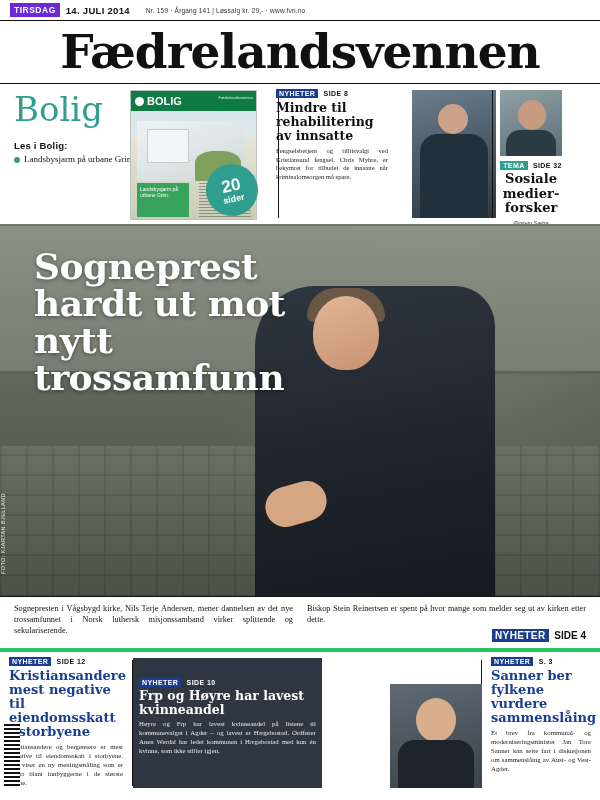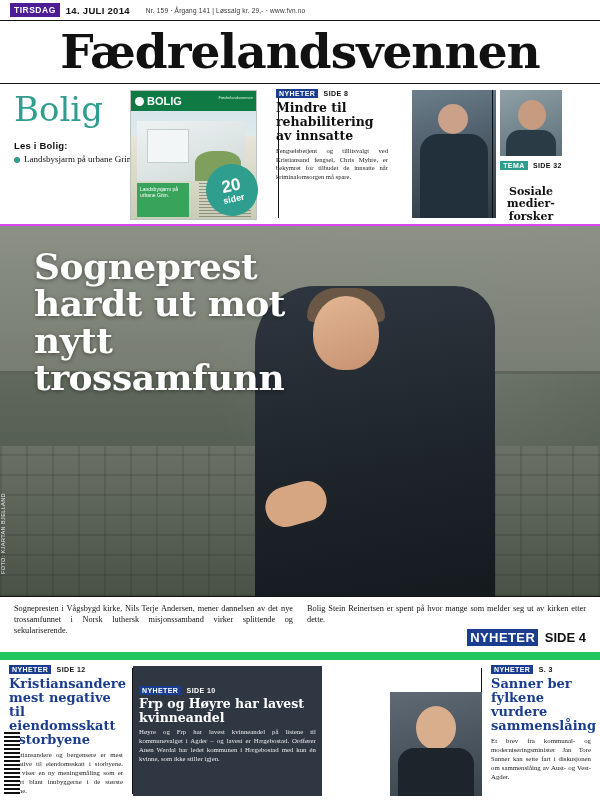--- a/index.html
+++ b/index.html
@@ -11,41 +11,41 @@
   }
   .page{position:relative;width:600px;height:800px;background:#fff;}
 
   
   .topbar{
     display:flex;align-items:center;gap:6px;
     height:20px;padding:0 10px;border-bottom:1px solid #111;
     font-family:"Liberation Sans", sans-serif;
   }
   .topbar .date-strong{
-    background:#4c1d95;color:#fff;font-size:8.5px;font-weight:bold;
+    background:#6d28d9;color:#fff;font-size:8.5px;font-weight:bold;
     letter-spacing:.5px;padding:2px 4px;text-transform:uppercase;
   }
   .topbar .date-rest{font-size:9.5px;font-weight:bold;letter-spacing:.3px;}
   .topbar .meta{font-size:6.5px;color:#333;margin-left:10px;letter-spacing:.2px;}
 
   
   .masthead{
     text-align:center;
     font-family:"DejaVu Serif", serif;
     font-weight:bold;
     font-size:47px;
     line-height:1;
     padding:7px 0 8px;
     letter-spacing:-1px;
     border-bottom:1px solid #111;
   }
 
   
   .strip{
-    position:relative;height:140px;border-bottom:2px solid #d946ef;overflow:hidden;
+    position:relative;height:140px;border-bottom:2px solid #737373;overflow:hidden;
   }
   .strip-left{
     position:absolute;left:0;top:0;width:272px;height:140px;
   }
   .bolig-title{
     position:absolute;left:14px;top:8px;
     font-family:"DejaVu Serif", serif;
     font-size:34px;color:#2f9e8f;line-height:1;
   }
   .les-i{
@@ -149,21 +149,21 @@
     content:"";position:absolute;left:18px;top:10px;width:28px;height:30px;border-radius:50%;
     background:#c79b7f;
   }
   .photo-portrait:after{
     content:"";position:absolute;left:6px;top:40px;width:50px;height:30px;border-radius:14px 14px 0 0;
     background:#2b3b46;
   }
   .tema-block{
     position:absolute;left:496px;top:78px;width:70px;text-align:center;
   }
-  .tema-block .col-head{font-size:11px;margin-top:17px;}
+  .tema-block .col-head{font-size:13px;margin-top:3px;}
   .tema-block .byline{font-size:5.5px;font-family:"Liberation Sans", sans-serif;color:#444;}
 
   
   .main{
     position:relative;height:370px;border-bottom:1px solid #111;overflow:hidden;
     background:linear-gradient(180deg,#6f7a6b 0%,#566053 55%,#3f4840 100%);
     padding-left:34px;
   }
   .main .mphoto{
     position:absolute;inset:0;
@@ -211,26 +211,26 @@
   }
   .photo-credit{
     position:absolute;left:6px;bottom:22px;
     font-family:"Liberation Sans", sans-serif;font-size:5.5px;color:#e6e6e6;
     transform:rotate(-90deg);transform-origin:left bottom;white-space:nowrap;
     letter-spacing:.4px;
   }
 
   
   .ingress{
-    display:flex;gap:14px;padding:7px 14px 6px;border-bottom:8px solid #22c55e;
+    display:flex;gap:14px;padding:7px 14px 6px;border-bottom:4px solid #22c55e;
     font-family:"Liberation Serif", serif;font-size:8.3px;line-height:1.32;
   }
   .ingress .c{flex:1;text-align:justify;}
   .ingress .tagline{
-    margin-top:3px;font-family:"Liberation Sans", sans-serif;font-size:13px;font-weight:bold;
+    margin-top:3px;font-family:"Liberation Sans", sans-serif;font-size:10px;font-weight:bold;
     text-align:right;
   }
   .ingress .tagline .tag{background:#1b3d8f;color:#fff;padding:1px 3px;letter-spacing:.4px;}
   .ingress .tagline .pg{color:#111;margin-left:3px;}
 
   
   .bottom{position:relative;height:auto;display:flex;padding:6px 0 0;}
   .bcol{padding:0 9px;box-sizing:border-box;}
   .bcol.c1{width:132px;}
   .bcol.c2{width:190px;}
@@ -347,21 +347,21 @@
         <div class="hand"></div>
       </div>
     </div>
     <div class="headline">Sogneprest hardt ut mot nytt trossamfunn</div>
     <div class="photo-credit">FOTO: KJARTAN BJELLAND</div>
   </div>
 
   <div class="ingress">
     <div class="c">Sognepresten i Vågsbygd kirke, Nils Terje Andersen, mener dannelsen av det nye trossamfunnet i Norsk luthersk misjonssamband virker splittende og sekulariserende.</div>
     <div class="c">
-      <div>Bolig Stein Reinertsen er spent på hvor mange som melder seg ut av kirken etter dette.</div>
+      <div>Biskop Stein Reinertsen er spent på hvor mange som melder seg ut av kirken etter dette.</div>
       <div class="tagline">
         <span class="tag">NYHETER</span>
         <span class="pg">SIDE 4</span>
       </div>
     </div>
   </div>
 
   <div class="bottom">
 
     <div class="bcol c1">

